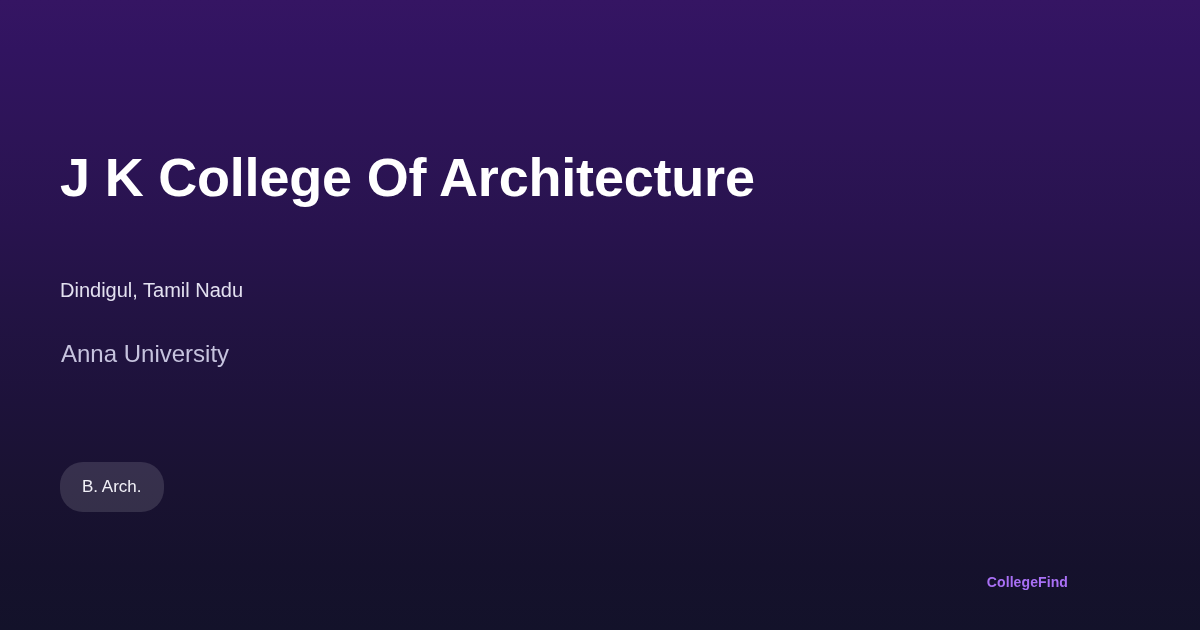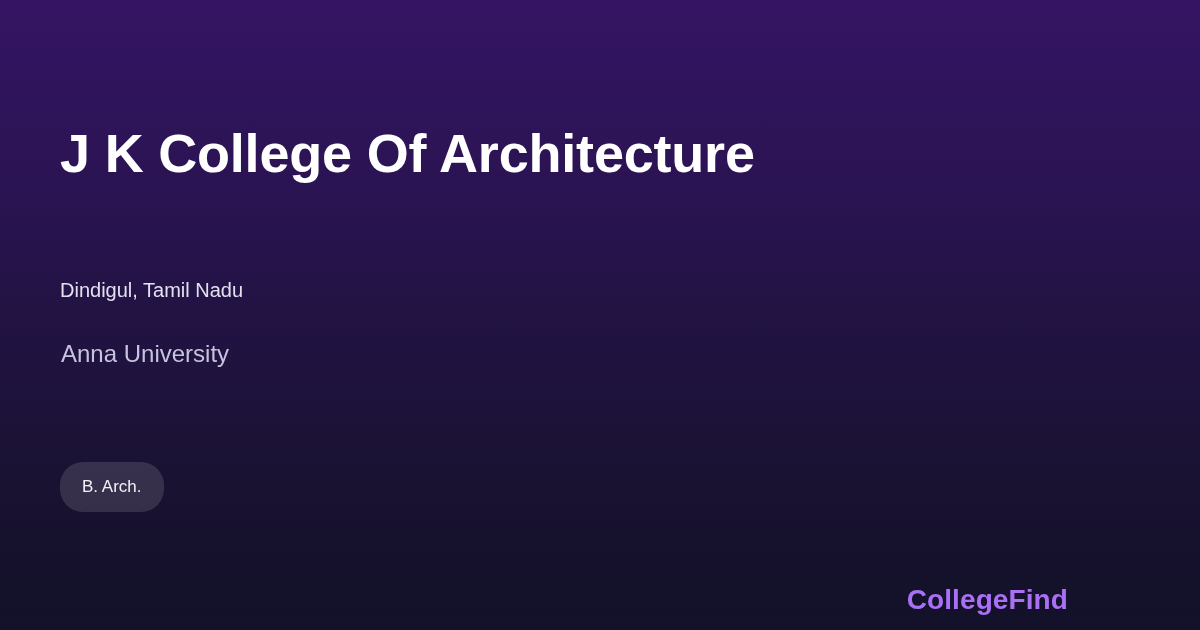--- a/index.html
+++ b/index.html
@@ -36,21 +36,21 @@
     position: absolute;
     left: 60px;
     top: 0;
     width: 1080px;
     height: 630px;
   }
 
   .college-title {
     position: absolute;
     left: 0;
-    top: 120px;
+    top: 144px;
     margin: 0;
     font-size: 54px;
     line-height: 66px;
     font-weight: 700;
     letter-spacing: -0.2px;
     color: #ffffff;
     white-space: nowrap;
   }
 
   .location-line {
@@ -96,22 +96,22 @@
     color: #f2f1f8;
     font-size: 17px;
     line-height: 46px;
     font-weight: 400;
     white-space: nowrap;
   }
 
   .brand-wordmark {
     position: absolute;
     right: 132px;
-    top: 586px;
-    font-size: 28px;
+    top: 568px;
+    font-size: 14px;
     line-height: 28px;
     font-weight: 700;
     letter-spacing: 0.1px;
     color: #a970f5;
     white-space: nowrap;
   }
 </style>
 </head>
 <body>
 

